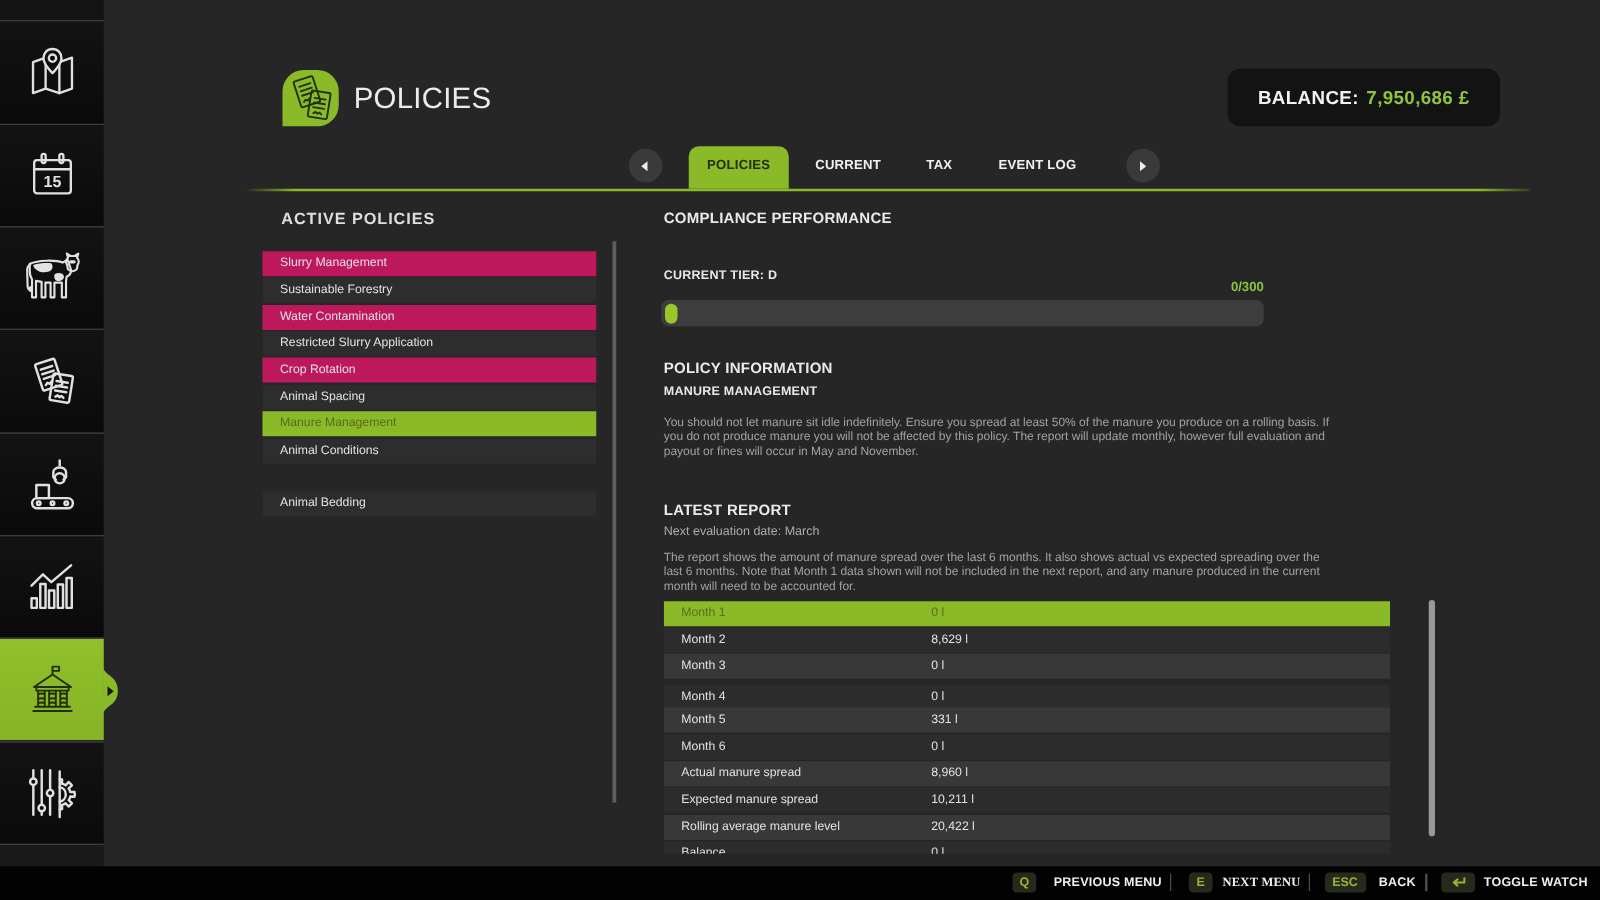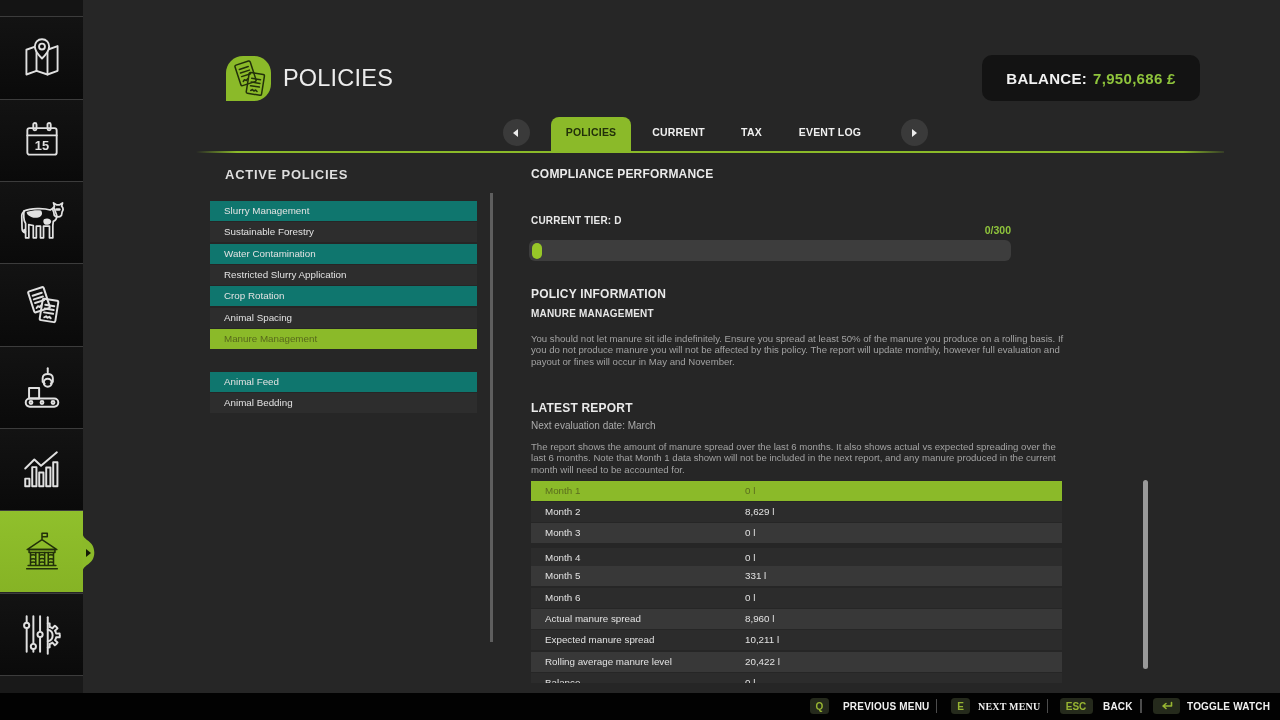--- a/index.html
+++ b/index.html
@@ -30,32 +30,32 @@
   border-radius:8px 8px 0 0; display:flex; align-items:center; justify-content:center; padding-bottom:4px;
   color:#22300a; font-size:10.5px; font-weight:700; letter-spacing:0.2px; }
 .tab { position:absolute; top:117px; height:34px; display:flex; align-items:center; justify-content:center; padding-bottom:4px;
   color:#f0f0f0; font-size:10.5px; font-weight:700; letter-spacing:0.2px; }
 .tabline { position:absolute; left:196px; top:150.5px; width:1028px; height:2.5px;
   background:linear-gradient(90deg, rgba(139,186,41,0) 0%, rgba(139,186,41,1) 4%, rgba(139,186,41,1) 96%, rgba(139,186,41,0.15) 100%); }
 
 .lhead { position:absolute; left:225px; top:167px; font-size:13px; font-weight:700; color:#dedede; letter-spacing:0.75px; }
 .lrow { position:absolute; left:210px; width:267px; height:20px; line-height:20px;
   padding-left:14px; font-size:9.8px; color:#e2e2e2; }
-.lrow.a { background:#0f766e; } .lrow.b { background:#2d2d2d; }
+.lrow.a { background:#be185d; } .lrow.b { background:#2d2d2d; }
 .lrow.sel { background:#8bba29; color:#57691c; }
 .vline1 { position:absolute; left:490px; top:193px; width:2.5px; height:449px; background:#5e5e5e; }
 
 .h1 { position:absolute; font-size:12px; font-weight:700; color:#eaeaea; letter-spacing:0.2px; }
 .h2 { position:absolute; font-size:10px; font-weight:700; color:#e8e8e8; letter-spacing:0.2px; }
 .green-sm { position:absolute; font-size:10.5px; font-weight:700; color:#8fc43c; }
 .para { position:absolute; left:531px; width:700px; font-size:9.6px; color:#a2a2a2; line-height:11.7px; letter-spacing:0px;}
 .bar { position:absolute; left:529px; top:240px; width:482px; height:21px; background:#3d3d3d; border-radius:6px; }
 .knob { position:absolute; left:2.5px; top:2.5px; width:10px; height:16px; background:#97c728; border-radius:5px; }
 
-.trow { position:absolute; left:531px; width:531px; height:20px; line-height:20px; font-size:9.8px; color:#e2e2e2; }
+.trow { position:absolute; left:531px; width:581px; height:20px; line-height:20px; font-size:9.8px; color:#e2e2e2; }
 .trow.a { background:#383838; } .trow.b { background:#2c2c2c; }
 .trow.sel { background:#8bba29; color:#5a6c1e; }
 .trow span.l { position:absolute; left:14px; }
 .trow span.v { position:absolute; left:214px; }
 .tsb { position:absolute; left:1142.5px; top:480px; width:5px; height:189px; background:#999; border-radius:3px; }
 
 .bbar { position:absolute; left:0; top:693px; width:1280px; height:27px; background:#020202; }
 .key { position:absolute; top:698px; height:16px; background:#252a1c; border-radius:3.5px;
   color:#97b532; font-size:10px; font-weight:700; display:flex; align-items:center; justify-content:center; }
 .blab { position:absolute; top:700.5px; font-size:10px; font-weight:700; color:#f0f0f0; letter-spacing:0.2px; }
@@ -198,21 +198,21 @@
 <div class="tab" style="left:791px;width:78px;">EVENT LOG</div>
 <div class="tabline"></div>
 <div class="lhead">ACTIVE POLICIES</div>
 <div class="lrow a" style="top:201.0px;">Slurry Management</div>
 <div class="lrow b" style="top:222.4px;">Sustainable Forestry</div>
 <div class="lrow a" style="top:243.7px;">Water Contamination</div>
 <div class="lrow b" style="top:265.1px;">Restricted Slurry Application</div>
 <div class="lrow a" style="top:286.4px;">Crop Rotation</div>
 <div class="lrow b" style="top:307.8px;">Animal Spacing</div>
 <div class="lrow sel" style="top:329.2px;">Manure Management</div>
-<div class="lrow a" style="top:371.9px;">Animal Feed</div>
+<div class="lrow b" style="top:350.5px;">Animal Conditions</div>
 <div class="lrow b" style="top:393.2px;">Animal Bedding</div>
 <div class="vline1"></div>
 <div class="h1" style="left:531px;top:167px;">COMPLIANCE PERFORMANCE</div>
 <div class="h2" style="left:531px;top:215px;">CURRENT TIER: D</div>
 <div class="green-sm" style="left:931px;top:224px;width:80px;text-align:right;">0/300</div>
 <div class="bar">
       <div class="knob"></div>
     </div>
 <div class="h1" style="left:531px;top:286.5px;">POLICY INFORMATION</div>
 <div class="h2" style="left:531px;top:307.5px;">MANURE MANAGEMENT</div>

